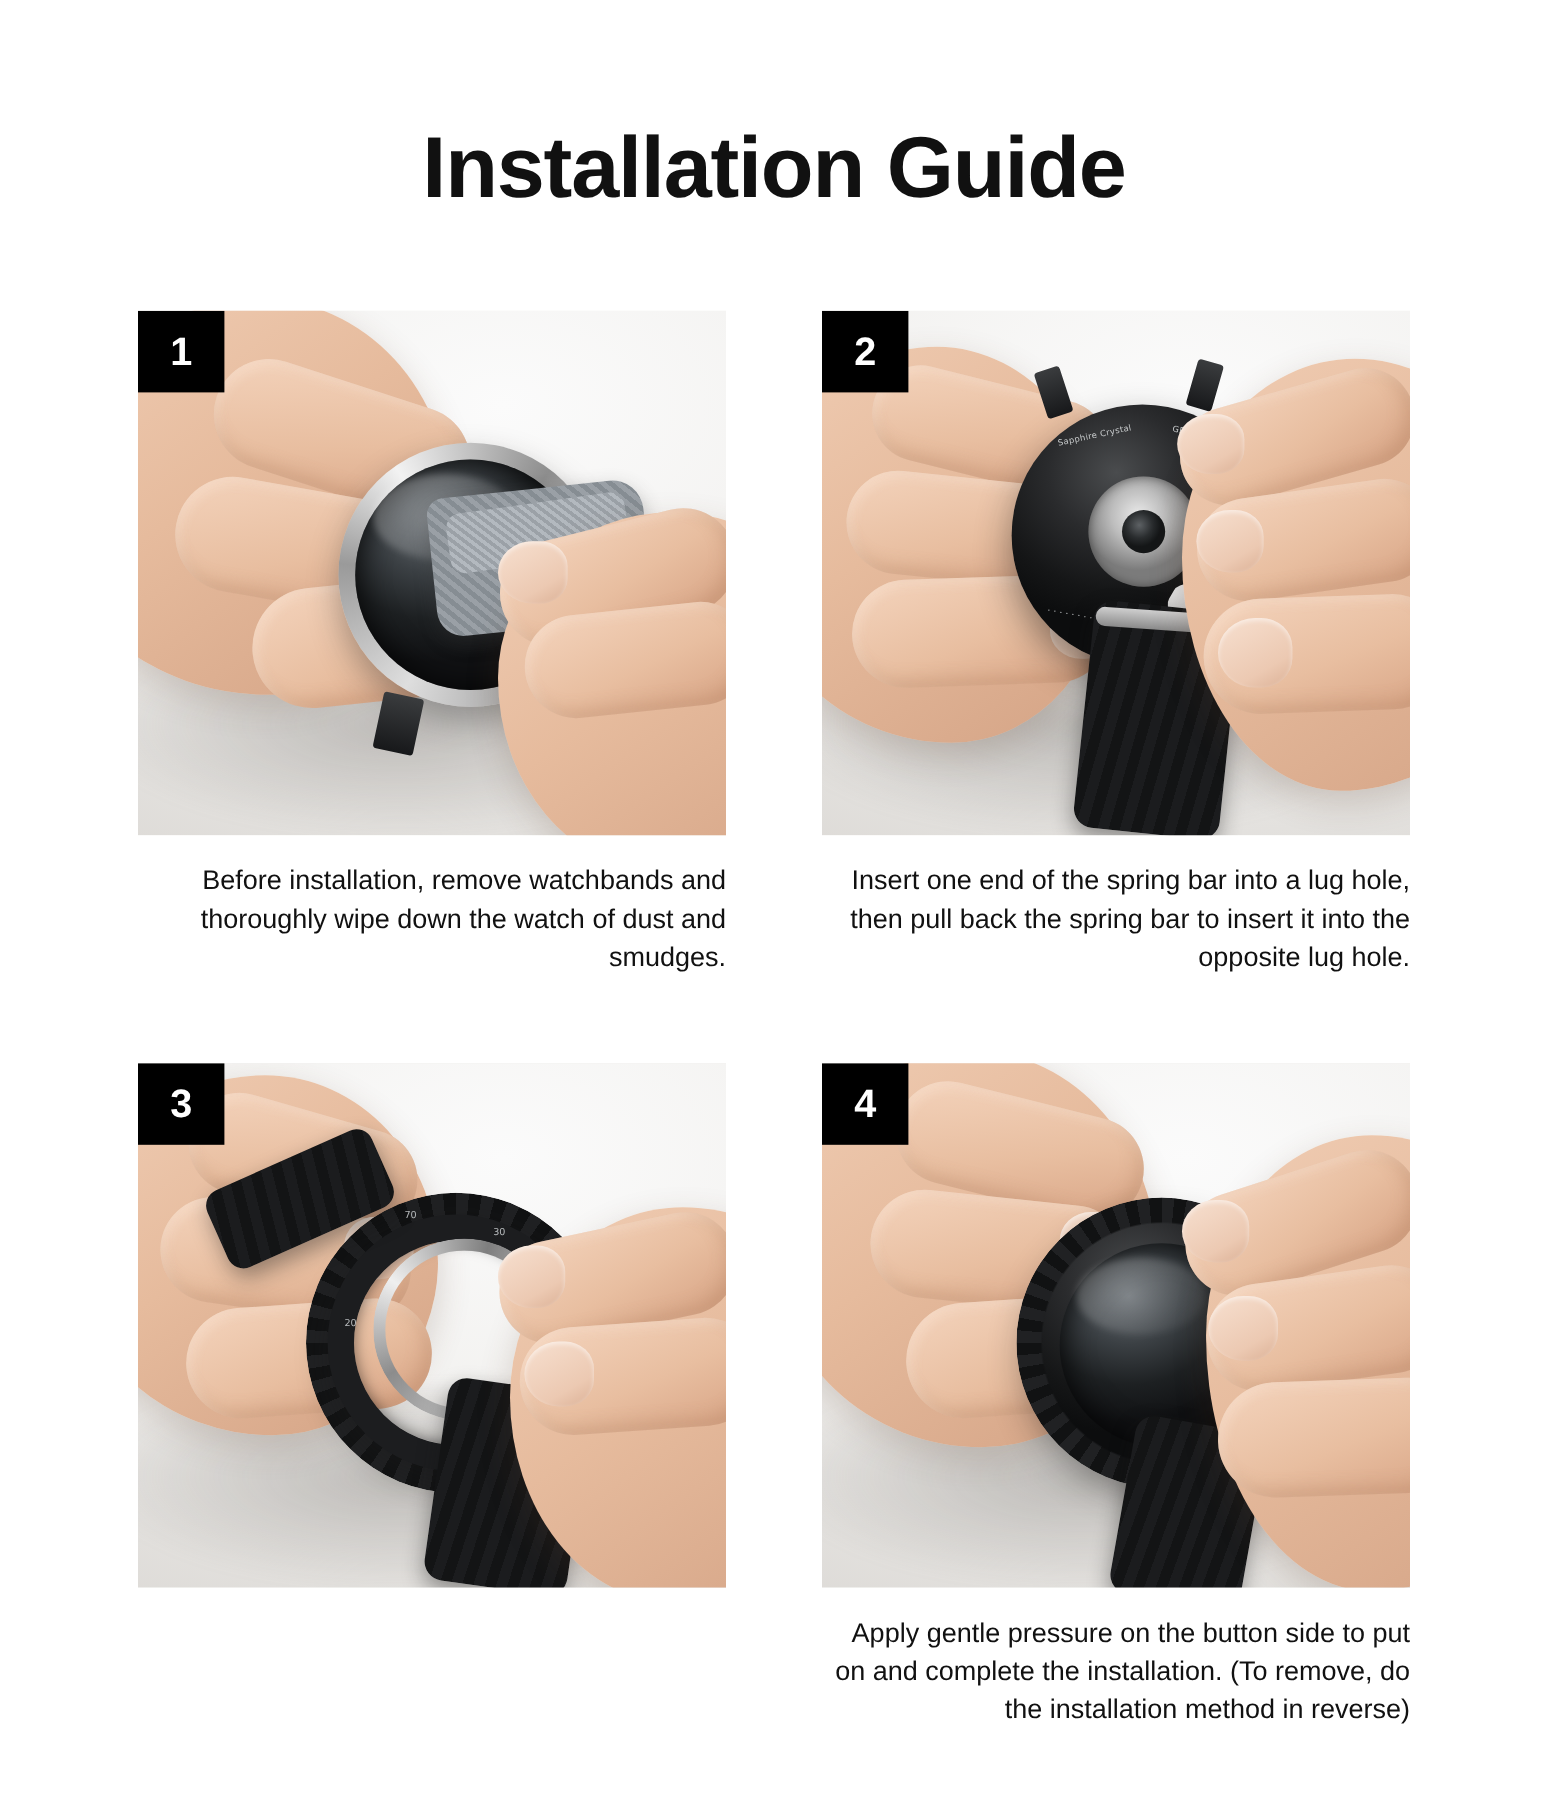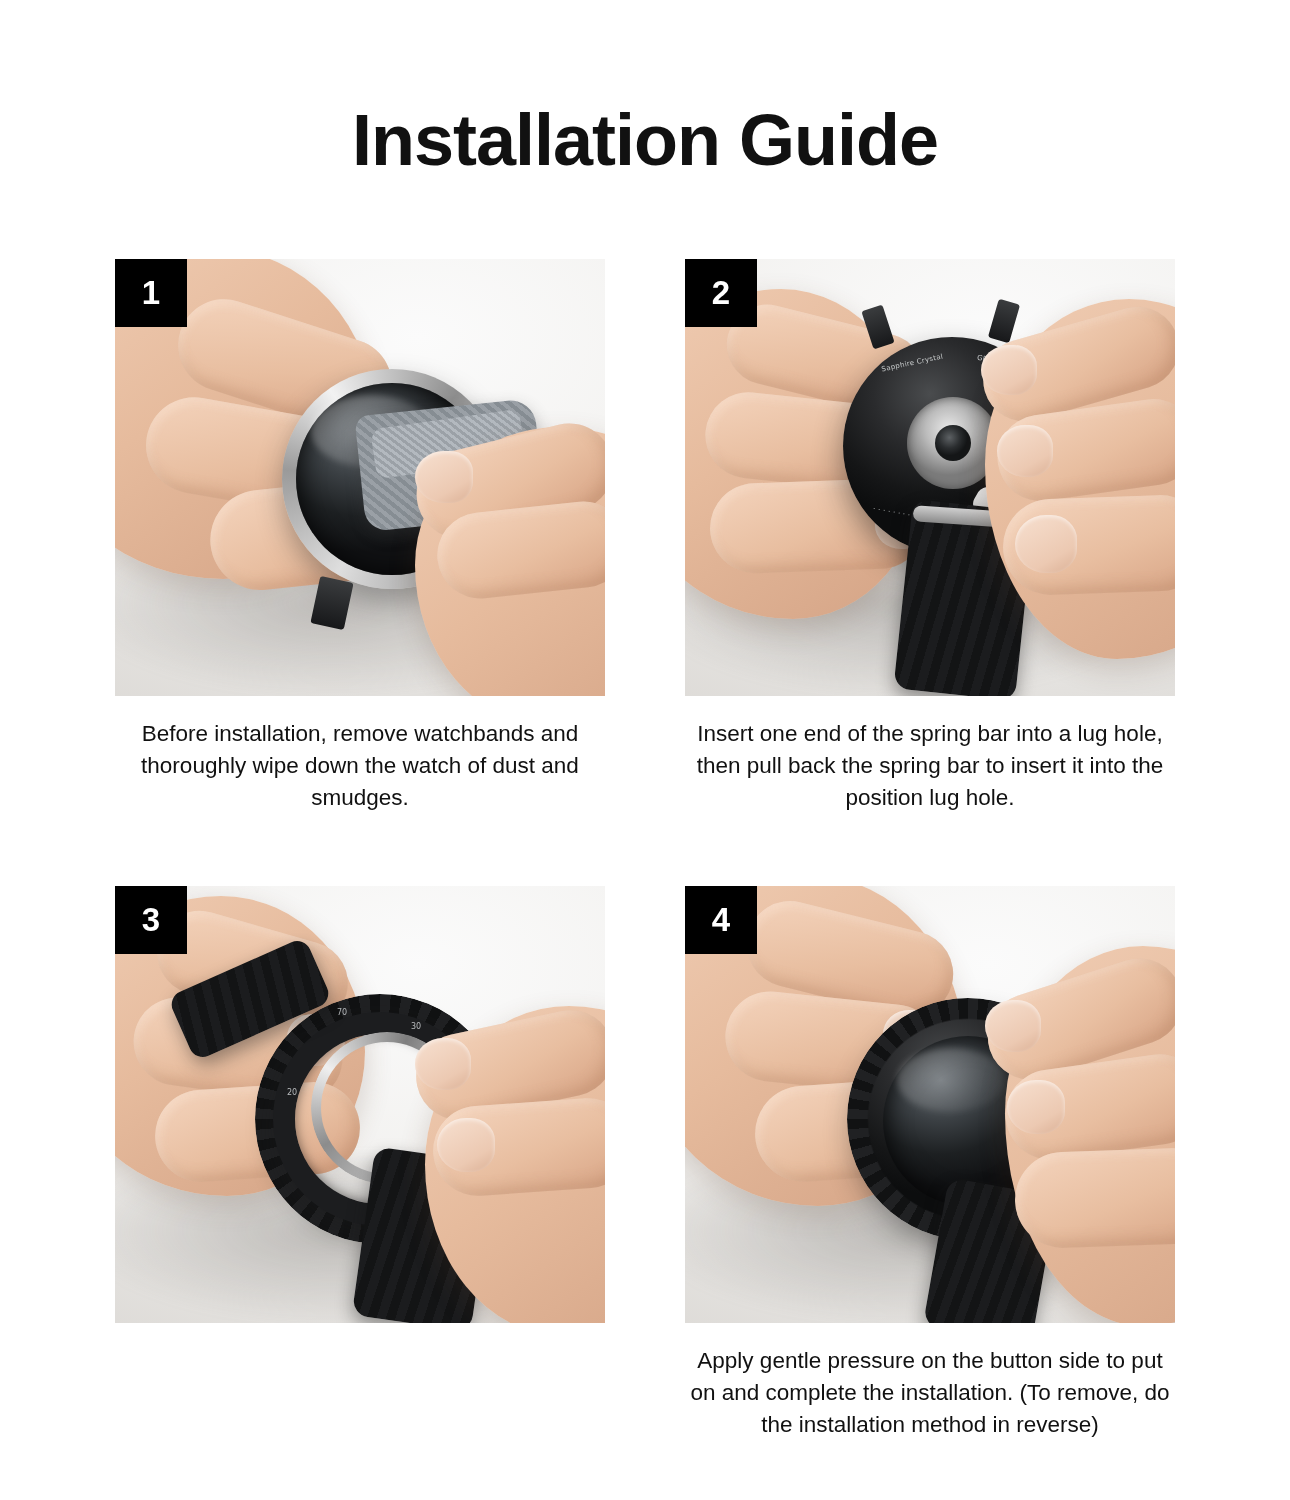--- a/index.html
+++ b/index.html
@@ -59,21 +59,21 @@
     color: #ffffff;
     font-size: 33px;
     font-weight: bold;
     display: flex;
     align-items: center;
     justify-content: center;
     z-index: 5;
   }
   .caption {
     margin-top: 22px;
-    text-align: center;
+    text-align: right;
     font-size: 22.5px;
     line-height: 1.42;
     color: #111111;
   }
 
   
   .scene {
     position: absolute;
     inset: 0;
   }
@@ -275,39 +275,39 @@
           <div class="hand" style="left:300px; top:40px; width:300px; height:360px; border-radius:48% 52% 56% 44% / 46% 50% 50% 54%;"></div>
           <div class="finger" style="left:296px; top:64px; width:200px; height:82px; border-radius:42px; transform:rotate(-16deg);"></div>
           <div class="nail" style="left:296px; top:86px; width:56px; height:50px; border-radius:50% 42% 42% 50%;"></div>
           <div class="finger" style="left:312px; top:148px; width:200px; height:86px; border-radius:44px; transform:rotate(-8deg);"></div>
           <div class="nail" style="left:312px; top:166px; width:56px; height:52px; border-radius:50% 42% 42% 50%;"></div>
           <div class="finger" style="left:318px; top:238px; width:205px; height:96px; border-radius:48px; transform:rotate(-2deg);"></div>
           <div class="nail" style="left:330px; top:256px; width:62px; height:58px; border-radius:50% 42% 42% 50%;"></div>
         </div>
         <div class="step-badge">2</div>
       </div>
-      <div class="caption">Insert one end of the spring bar into a lug hole, then pull back the spring bar to insert it into the position lug hole.</div>
+      <div class="caption">Insert one end of the spring bar into a lug hole, then pull back the spring bar to insert it into the opposite lug hole.</div>
     </div>
 
     <div class="step">
       <div class="photo">
         <div class="scene">
           <div class="bg-grad"></div>
           <div class="floor-shadow"></div>
 
           <div class="hand" style="left:-50px; top:10px; width:300px; height:300px; border-radius:52% 48% 46% 54% / 52% 52% 48% 48%;"></div>
           <div class="finger" style="left:40px; top:40px; width:195px; height:84px; border-radius:42px; transform:rotate(16deg);"></div>
           <div class="finger" style="left:18px; top:120px; width:210px; height:88px; border-radius:44px; transform:rotate(8deg);"></div>
           <div class="nail" style="left:172px; top:128px; width:58px; height:52px; border-radius:45% 50% 50% 45%;"></div>
           <div class="finger" style="left:40px; top:200px; width:205px; height:92px; border-radius:46px; transform:rotate(-4deg);"></div>
 
           <div class="ring-teeth" style="left:140px; top:108px; width:250px; height:250px;"></div>
           <div class="ring-case" style="left:158px; top:126px; width:170px; height:170px;"></div>
           <div class="inner-metal-ring" style="left:196px; top:146px; width:132px; height:132px;"></div>
-          <div class="tick-label" style="left:172px; top:202px;">20</div>
+          <div class="tick-label" style="left:172px; top:212px;">20</div>
           <div class="tick-label" style="left:296px; top:136px;">30</div>
           <div class="tick-label" style="left:222px; top:122px;">70</div>
 
           <div class="strap" style="left:60px; top:78px; width:150px; height:70px; border-radius:14px; transform:rotate(-24deg);"></div>
           <div class="strap" style="left:248px; top:268px; width:120px; height:170px; border-radius:16px; transform:rotate(8deg);"></div>
 
           <div class="hand" style="left:310px; top:120px; width:300px; height:330px; border-radius:48% 52% 54% 46% / 48% 48% 52% 52%;"></div>
           <div class="finger" style="left:300px; top:136px; width:200px; height:86px; border-radius:44px; transform:rotate(-12deg);"></div>
           <div class="nail" style="left:300px; top:152px; width:56px; height:52px; border-radius:50% 42% 42% 50%;"></div>
           <div class="finger" style="left:318px; top:216px; width:200px; height:90px; border-radius:46px; transform:rotate(-4deg);"></div>

